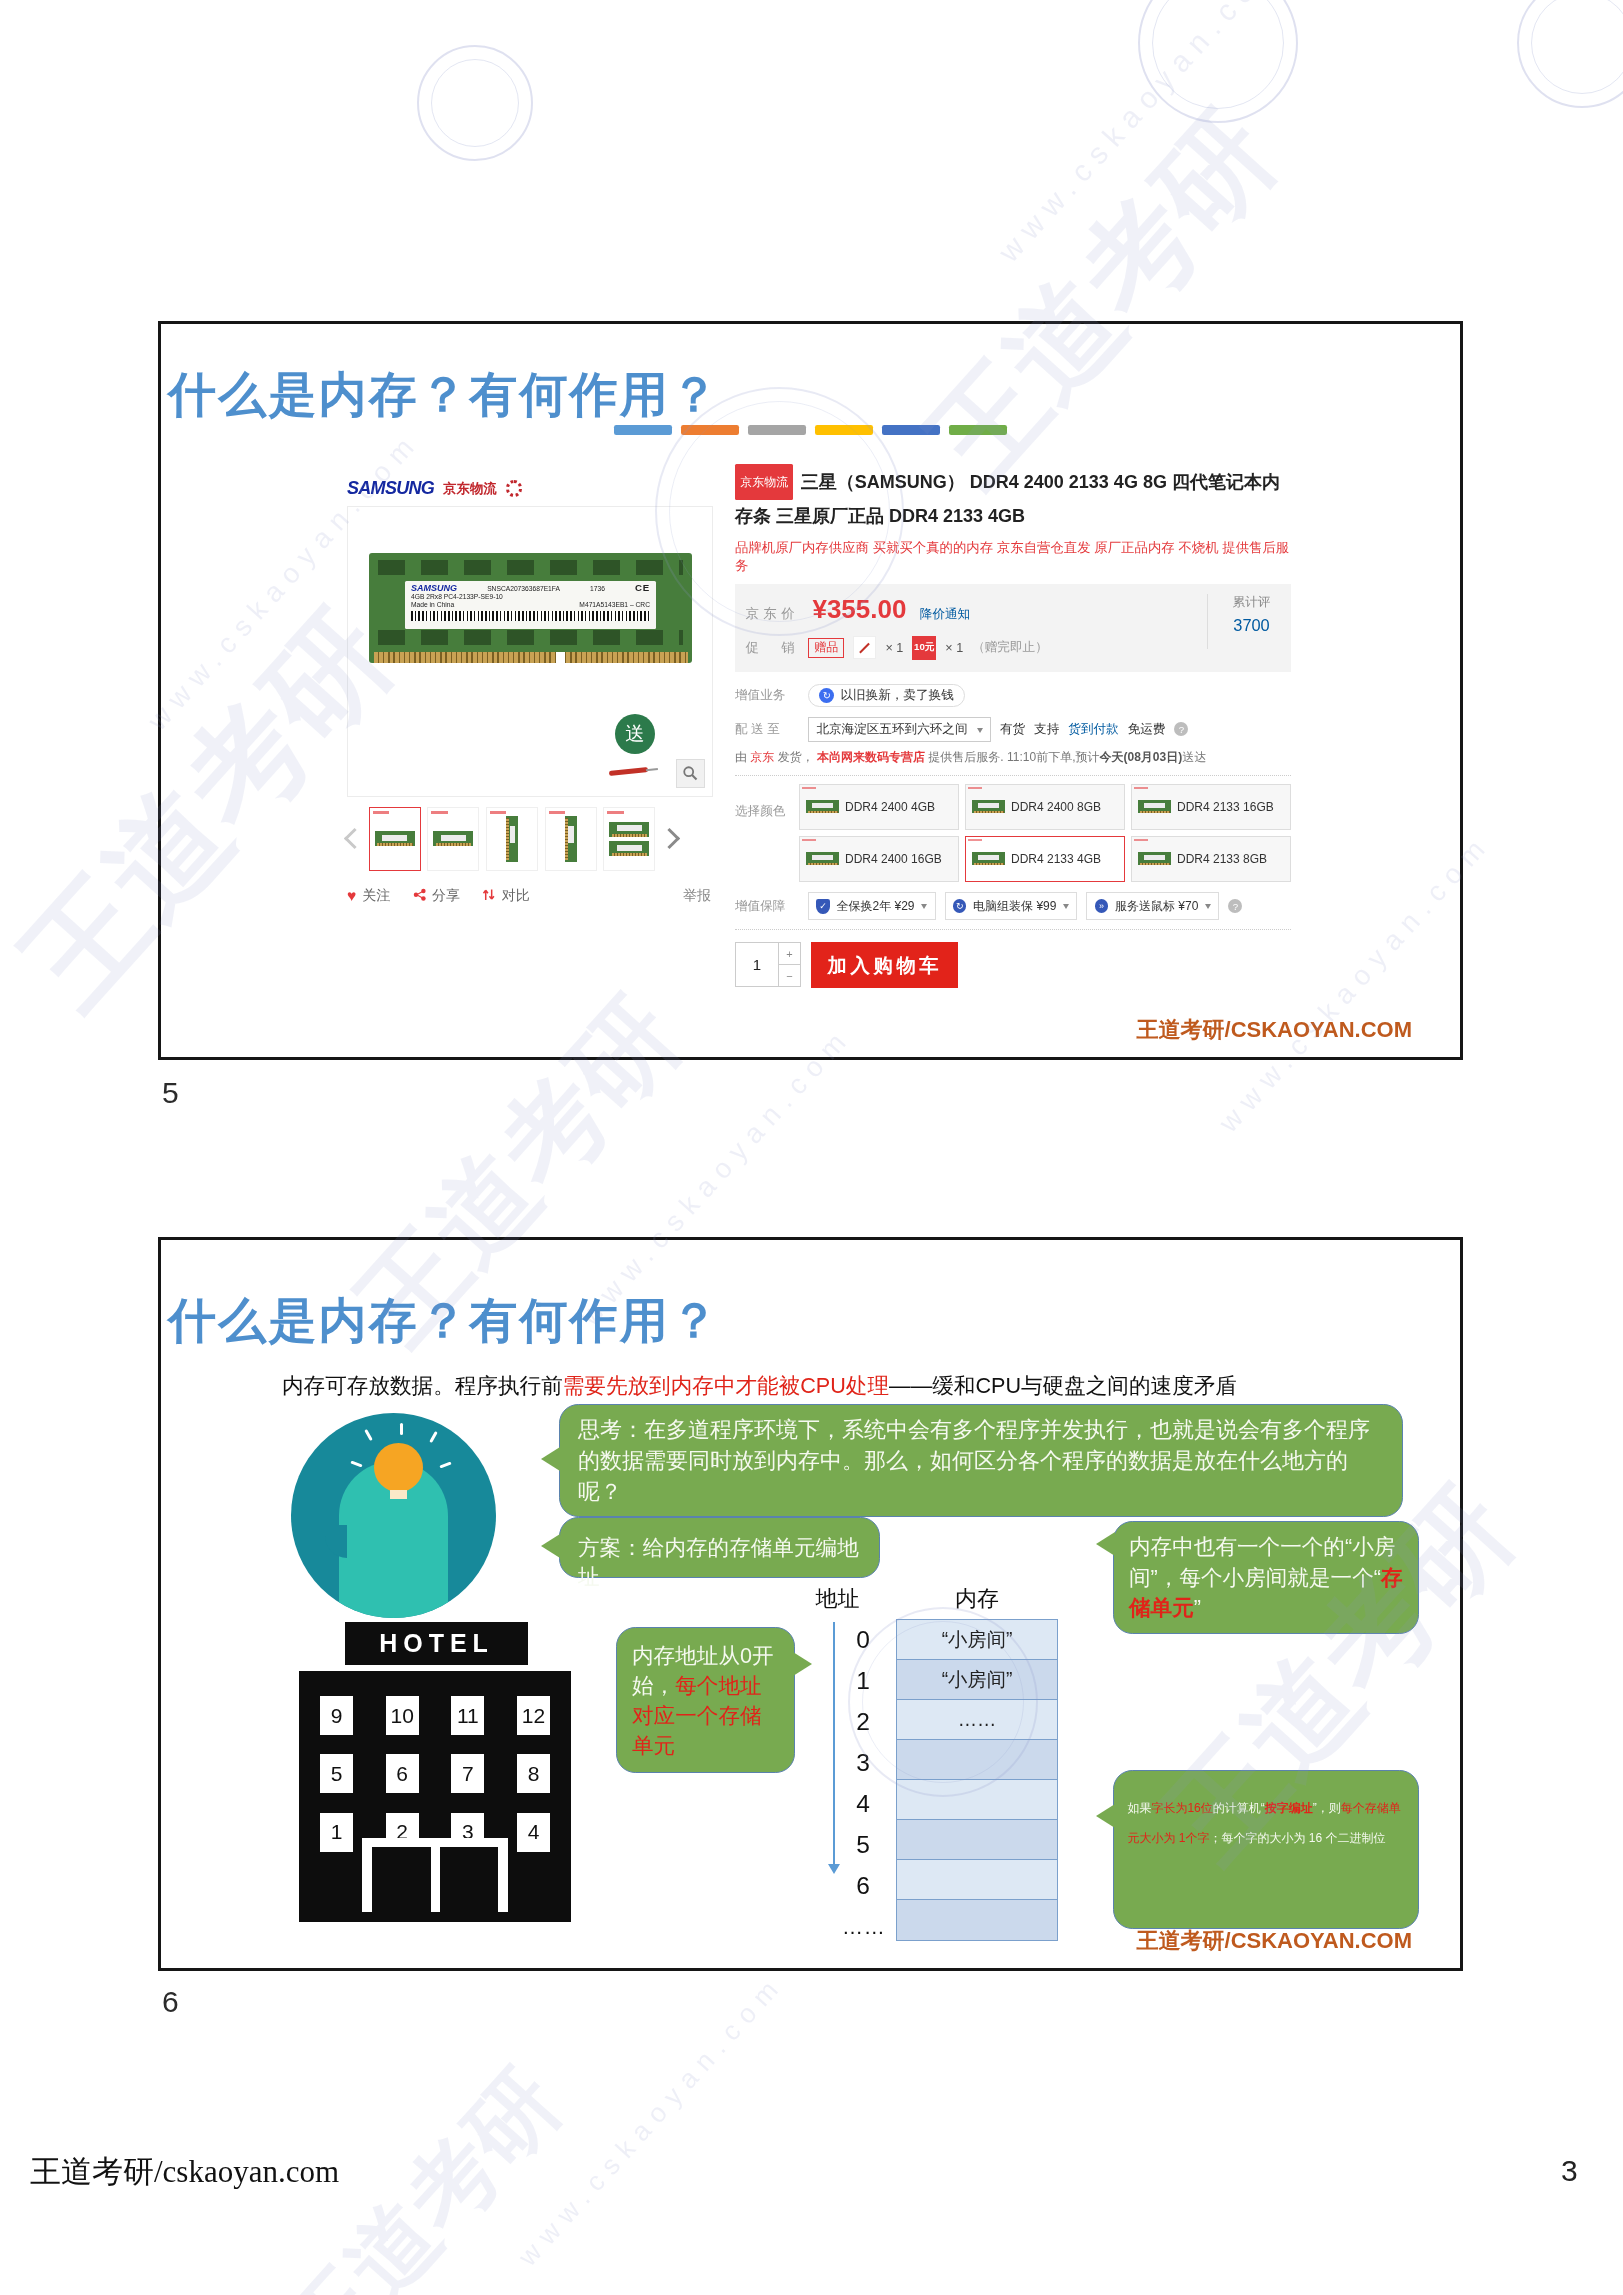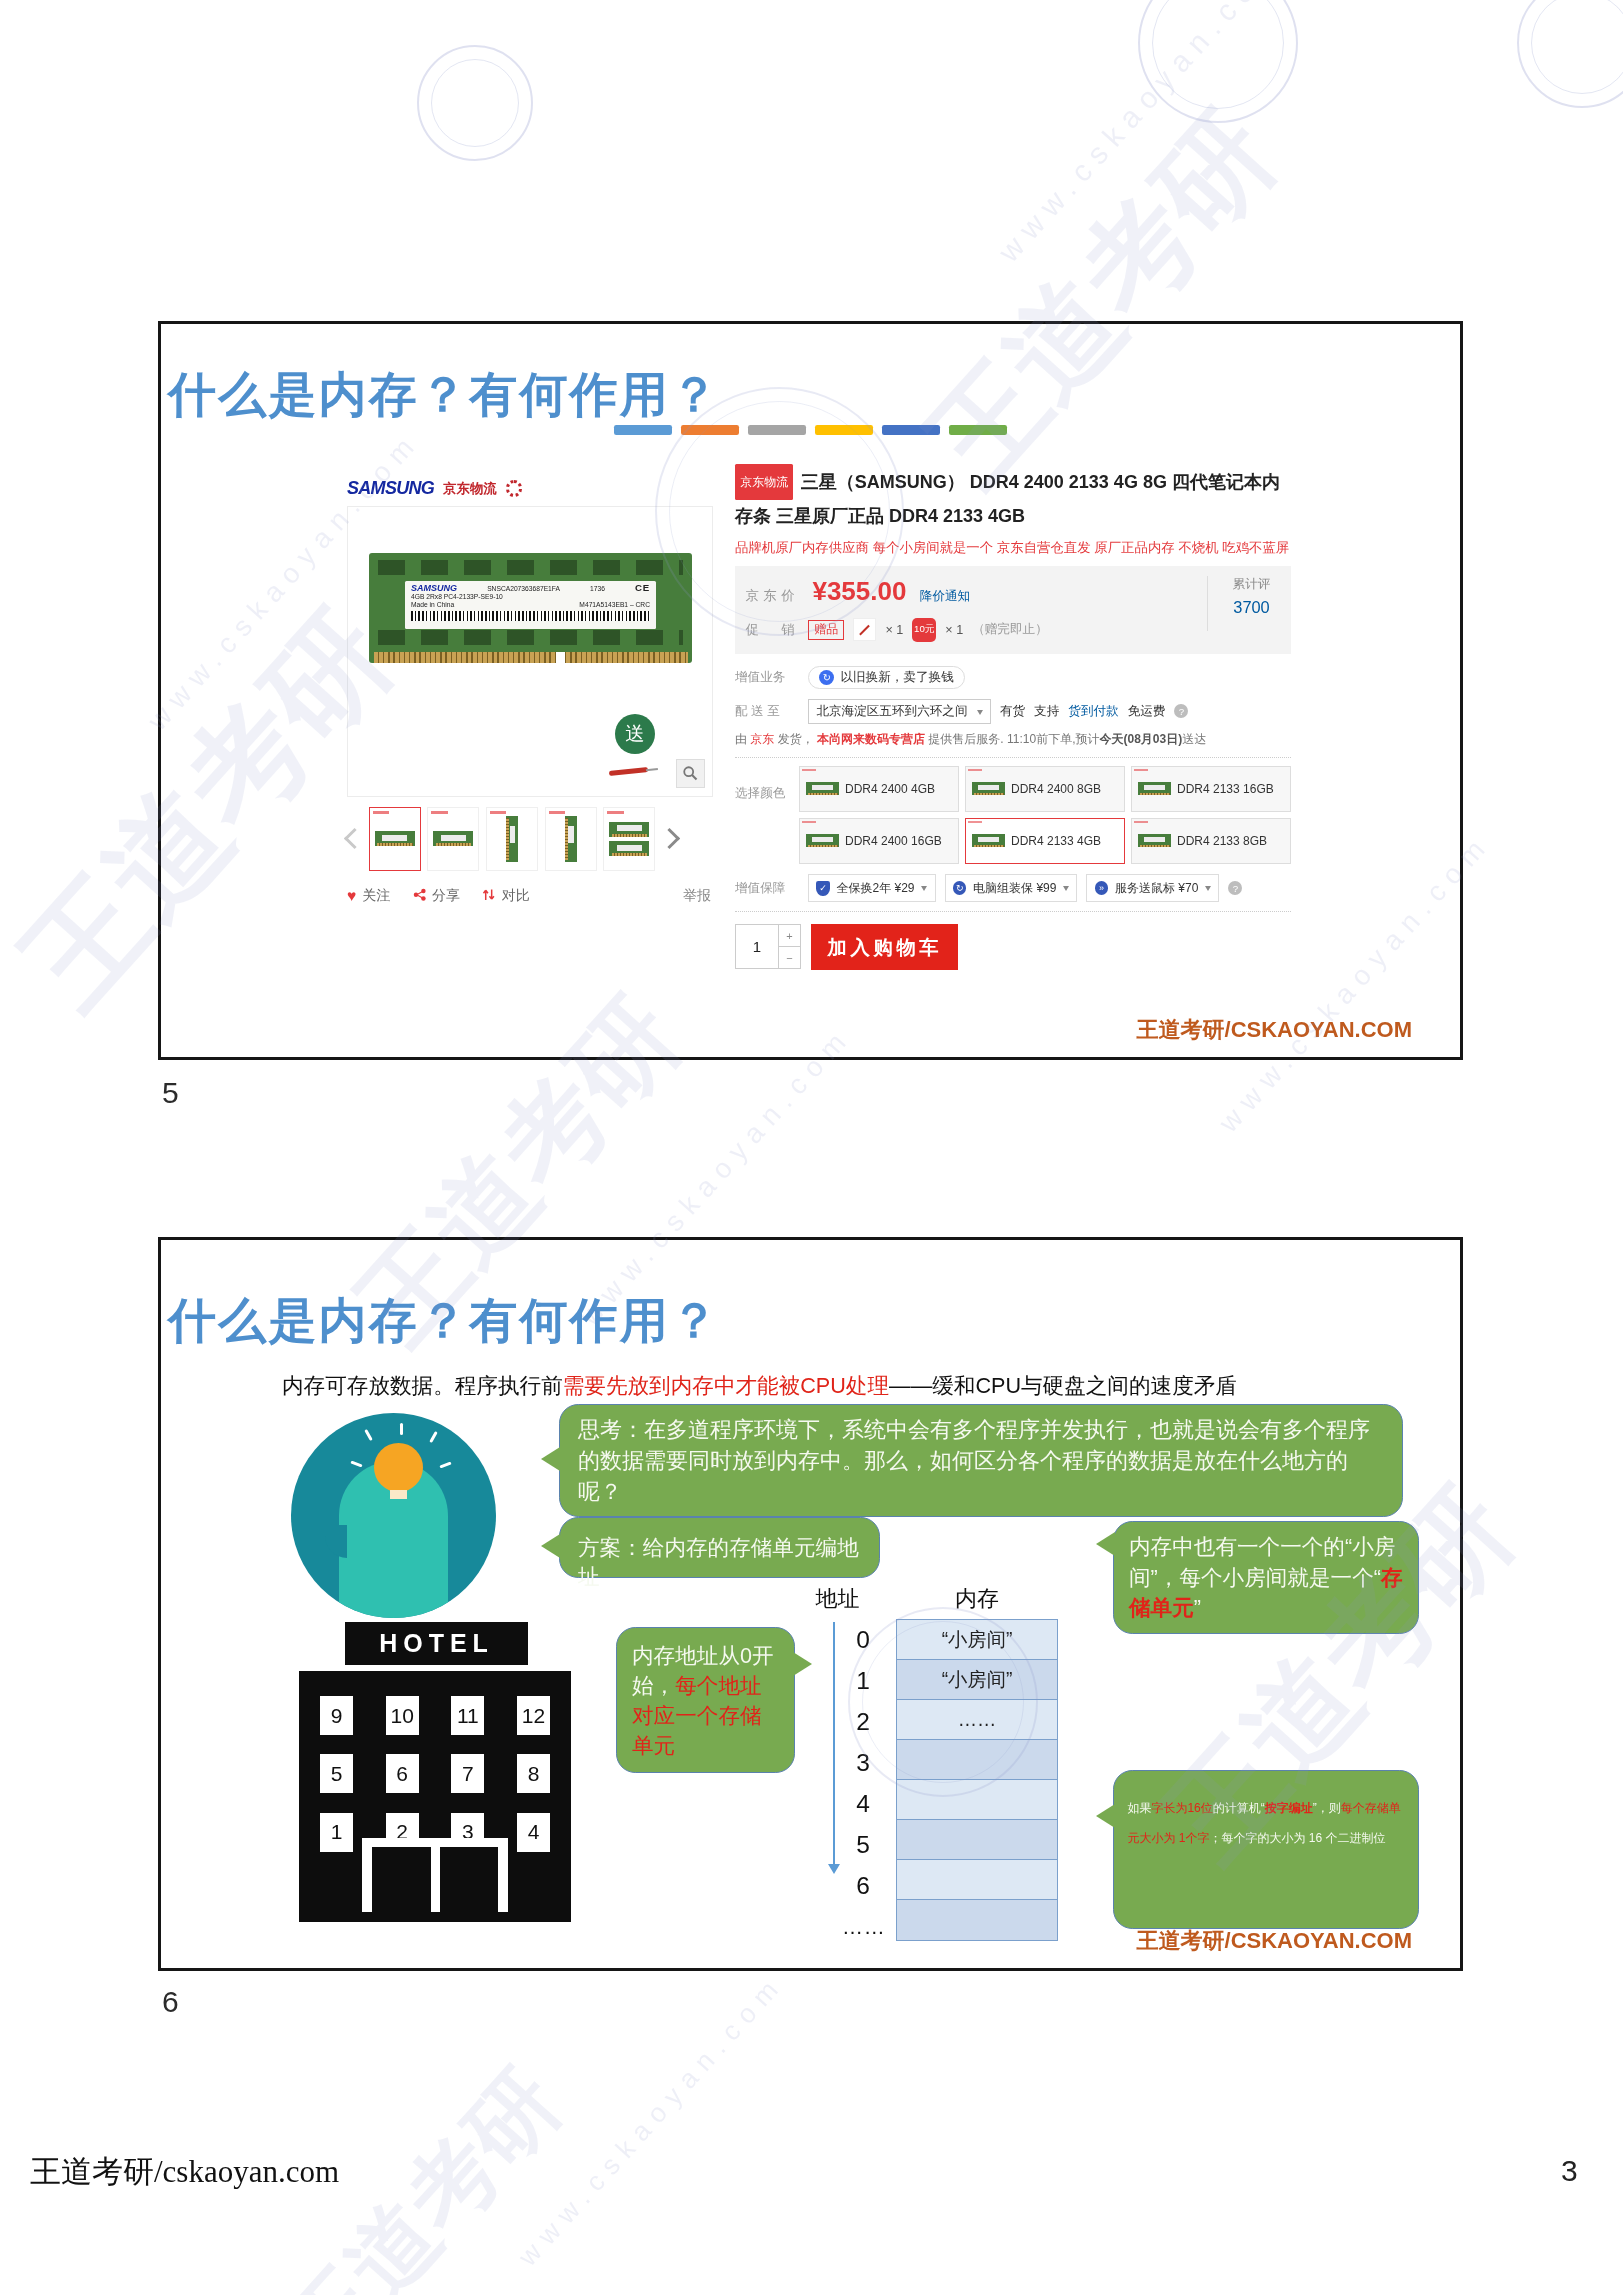--- a/index.html
+++ b/index.html
@@ -88,22 +88,22 @@
   .pvalue{color:#e4393c;font-size:26px;font-weight:bold;}
   .pnotice{font-size:12.6px;color:#005aa0;}
   .reviews{position:absolute;right:4.5px;top:10.4px;width:70px;height:55px;border-left:0.7px solid #ddd;
       padding-left:9px;overflow:hidden;}
   .rl{font-size:12.6px;color:#888;white-space:nowrap;}
   .rv{font-size:16.4px;color:#005aa0;margin-top:4.5px;}
   .promo-row{margin-top:10.4px;display:flex;align-items:center;gap:9px;font-size:12.6px;color:#555;}
   .gift-tag{color:#e4393c;border:0.7px solid #e4393c;padding:0.7px 5.2px;font-size:12px;}
   .tool{width:21px;height:21px;background:#fff;border:0.7px solid #eee;position:relative;flex-shrink:0;}
   .tool::after{content:"";position:absolute;left:3.7px;top:9.7px;width:13.4px;height:2.2px;background:#c23127;transform:rotate(-45deg);}
-  .coupon{width:24px;height:24px;background:#e4393c;color:#fff;font-size:9.7px;font-weight:normal;
-      display:flex;align-items:center;justify-content:center;border-radius:5px;flex-shrink:0;}
+  .coupon{width:24px;height:24px;background:#e4393c;color:#fff;font-size:9.7px;font-weight:bold;
+      display:flex;align-items:center;justify-content:center;border-radius:0;flex-shrink:0;}
   .note{color:#999;}
   .row{display:flex;align-items:center;gap:9px;font-size:12.6px;color:#333;}
   .rlabel{font-size:12.6px;color:#999;width:64px;flex-shrink:0;}
   .vas-row{margin-top:12px;}
   .pill{display:flex;align-items:center;gap:6px;border:0.7px solid #ddd;border-radius:12px;padding:2.2px 10.4px;color:#333;}
   .ref-ic{width:15px;height:15px;border-radius:50%;background:#3c6ef0;color:#fff;font-size:9.7px;
       display:flex;align-items:center;justify-content:center;}
   .delivery-row{margin-top:9.7px;}
   .select{border:0.7px solid #ccc;padding:3px 7.4px;display:flex;align-items:center;gap:9px;background:#fff;}
   .caret{width:0;height:0;border:3.7px solid transparent;border-top:5.2px solid #888;margin-top:4.5px;}
@@ -300,21 +300,21 @@
         </span>
         <span>对比</span>
         <span class="report">举报</span>
       </div>
     </div>
 
     <div class="jd-right">
       <div class="p-title">
         <span class="tag">京东物流</span><span>三星（SAMSUNG） DDR4 2400 2133 4G 8G 四代笔记本内存条 三星原厂正品 DDR4 2133 4GB</span>
       </div>
-      <div class="p-sub">品牌机原厂内存供应商 每个小房间就是一个 京东自营仓直发 原厂正品内存 不烧机 吃鸡不蓝屏</div>
+      <div class="p-sub">品牌机原厂内存供应商 买就买个真的的内存 京东自营仓直发 原厂正品内存 不烧机 提供售后服务</div>
 
       <div class="price-box">
         <div class="price-row">
           <span class="plabel">京东价</span>
           <span class="pvalue">¥355.00</span>
           <span class="pnotice">降价通知</span>
         </div>
         <div class="reviews">
           <div class="rl">累计评</div>
           <div class="rv">3700</div>

